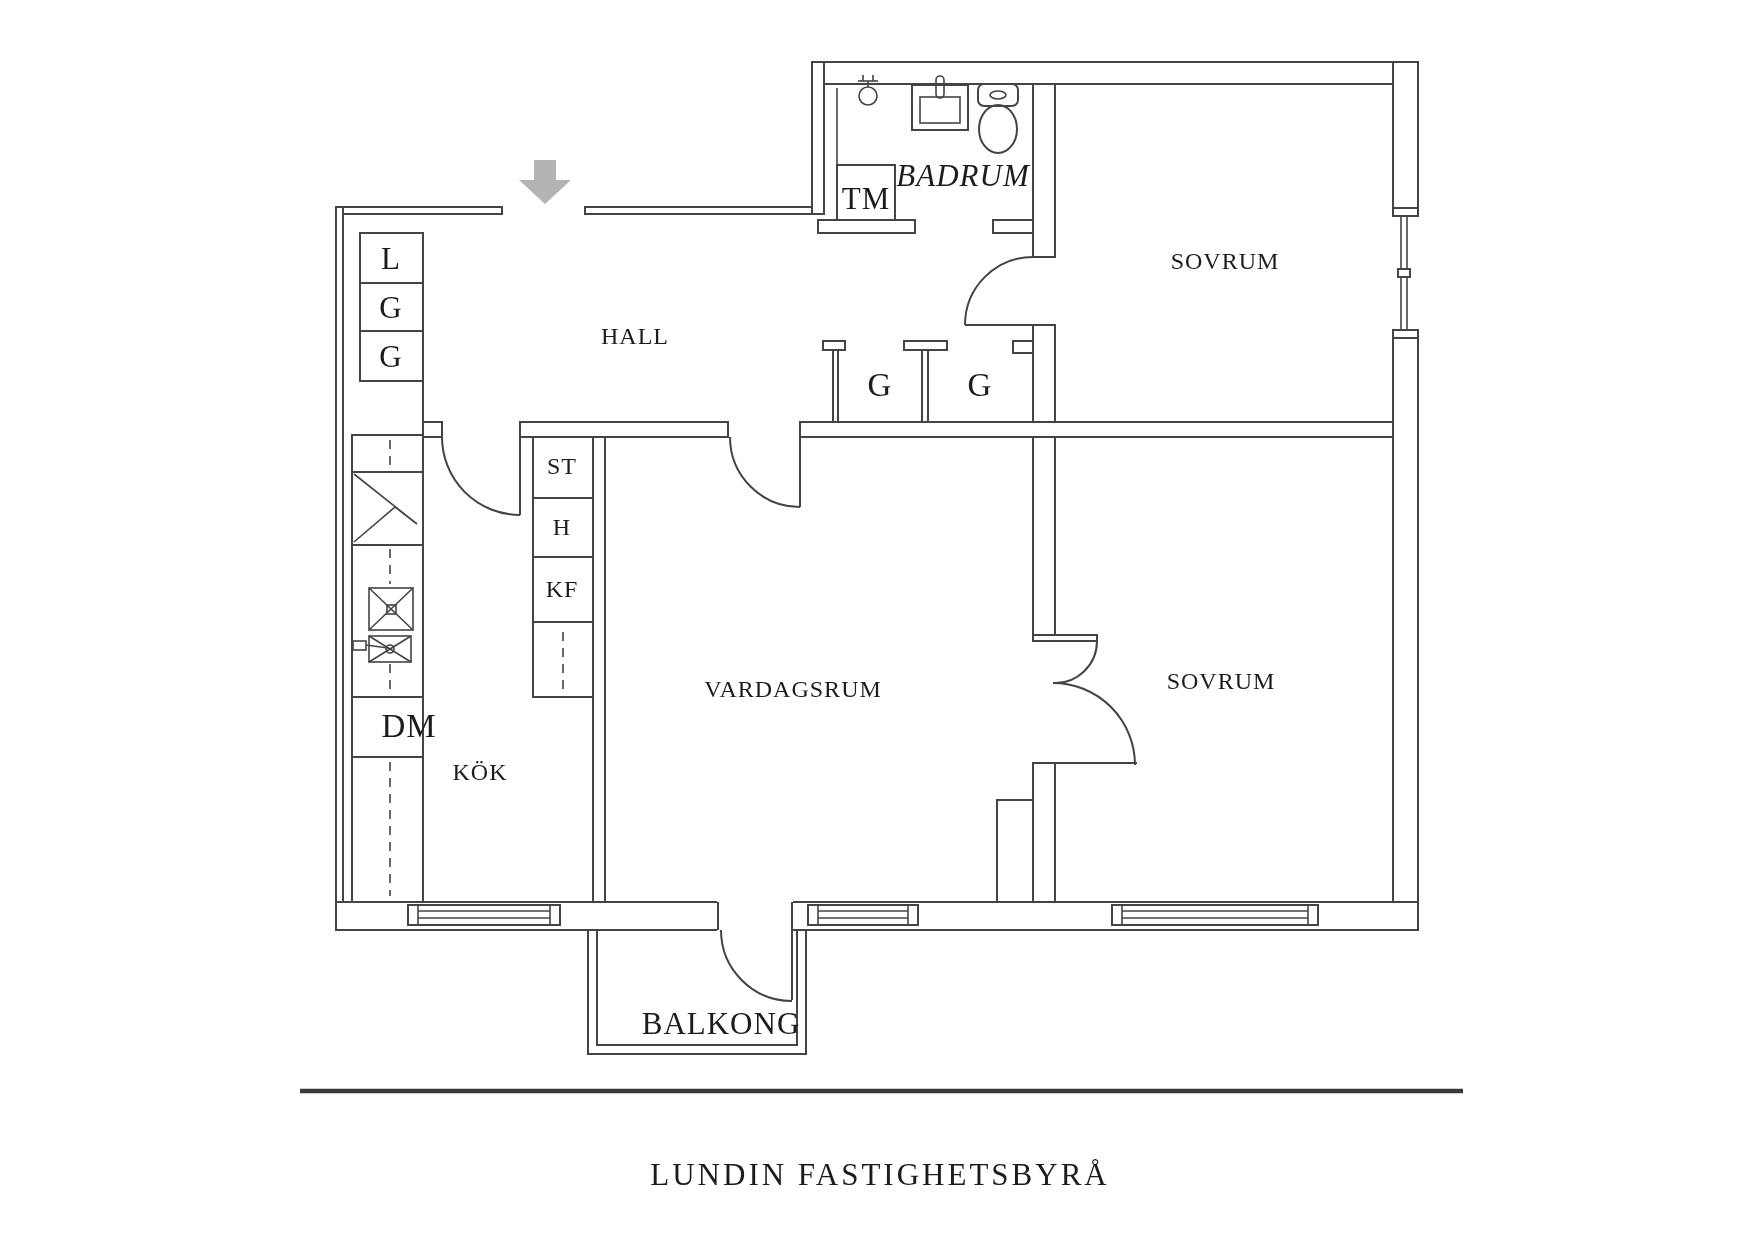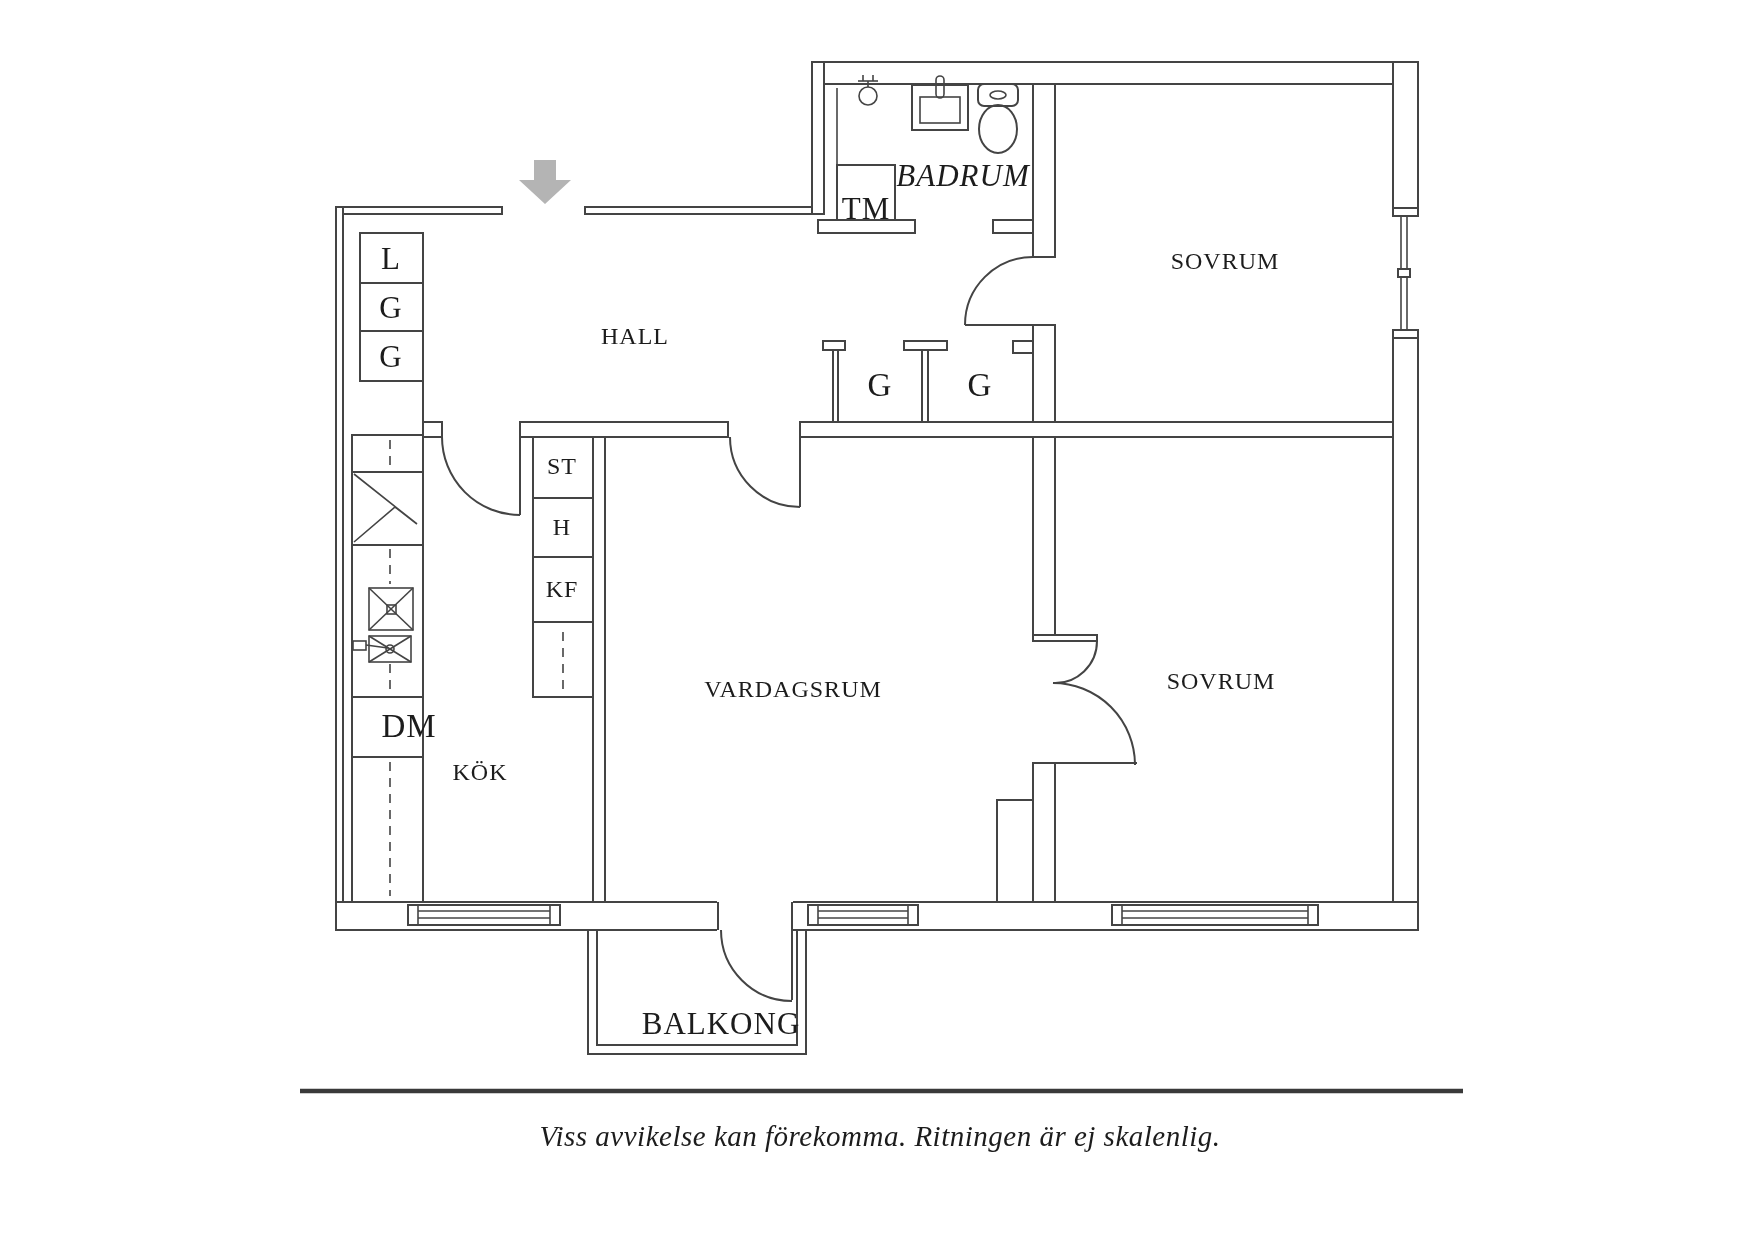--- a/index.html
+++ b/index.html
@@ -215,26 +215,26 @@
   </svg>
 
   <div class="lbl fs-room" style="left:635px;top:336px;">HALL</div>
   <div class="lbl fs-mid" style="left:963px;top:175px;font-style:italic;">BADRUM</div>
   <div class="lbl fs-room" style="left:1225px;top:261px;">SOVRUM</div>
   <div class="lbl fs-room" style="left:1221px;top:681px;">SOVRUM</div>
   <div class="lbl fs-room" style="left:793px;top:689px;">VARDAGSRUM</div>
   <div class="lbl fs-room" style="left:480px;top:772px;">KÖK</div>
   <div class="lbl fs-mid" style="left:721px;top:1023px;">BALKONG</div>
 
-  <div class="lbl fs-mid" style="left:866px;top:208px;">TM</div>
+  <div class="lbl fs-mid" style="left:866px;top:198px;">TM</div>
   <div class="lbl fs-dm" style="left:409px;top:726px;">DM</div>
   <div class="lbl fs-mid" style="left:391px;top:258px;">L</div>
   <div class="lbl fs-mid" style="left:391px;top:307px;">G</div>
   <div class="lbl fs-mid" style="left:391px;top:356px;">G</div>
   <div class="lbl fs-dm" style="left:880px;top:385px;">G</div>
   <div class="lbl fs-dm" style="left:980px;top:385px;">G</div>
   <div class="lbl fs-sm" style="left:562px;top:466px;">ST</div>
   <div class="lbl fs-sm" style="left:562px;top:527px;">H</div>
   <div class="lbl fs-sm" style="left:562px;top:589px;">KF</div>
 
-  <div class="lbl footer-italic" style="left:880px;top:1136px;">Viss avvikelse kan förekomma. Ritningen är ej skalenlig.</div>
+  <div class="lbl footer-company" style="left:880px;top:1174px;">LUNDIN FASTIGHETSBYRÅ</div>
 
 </div>
 
 </body></html>

